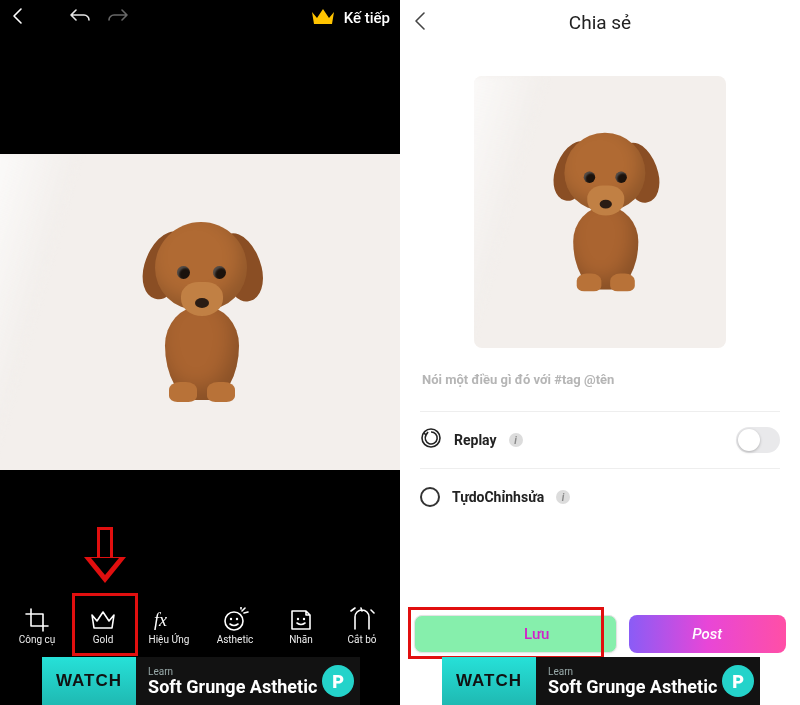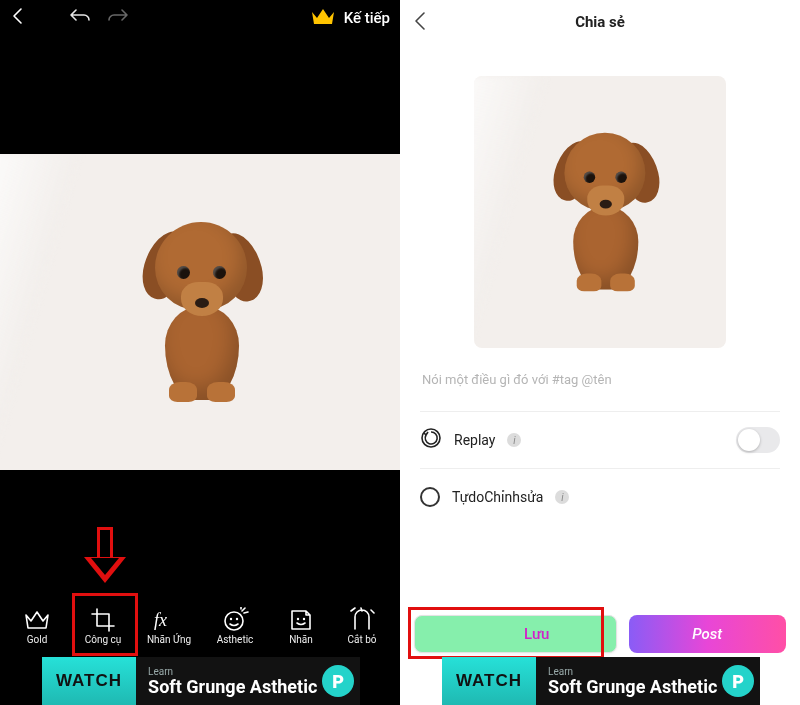--- a/index.html
+++ b/index.html
@@ -48,23 +48,23 @@
     
     .ad { position: absolute; left: 42px; bottom: 0; height: 48px; width: 318px; background: #121212; display: flex; align-items: center; overflow: hidden; }
     .ad .watch { background: linear-gradient(180deg,#26e1d8 0%, #1fb9b2 100%); color: #111; font-weight: 900; font-size: 17px; letter-spacing: 1px; height: 100%; display: flex; align-items: center; padding: 0 14px; font-family: "Segoe UI", Arial, sans-serif; }
     .ad .learn { color: #9aa; font-size: 10px; margin-left: 12px; line-height: 1.1; }
     .ad .learn b { color: #fff; font-size: 18px; display: block; font-weight: 700; }
     .ad .p { position: absolute; right: 6px; top: 8px; width: 32px; height: 32px; border-radius: 50%; background: #24d3ca; color: #fff; display: flex; align-items: center; justify-content: center; font-weight: 900; font-size: 18px; }
 
     
     .r-header { height: 44px; display: flex; align-items: center; justify-content: center; position: relative; }
     .r-back { position: absolute; left: 12px; top: 10px; }
-    .r-title { font-size: 15px; color: #222; font-weight: bold; }
-
-    .r-body { padding: 8px 20px; }
+    .r-title { font-size: 19px; color: #222; }
+
+    .r-body { padding: 8px 20px; font-weight: bold; }
     .thumb { margin: 24px auto 24px; width: 252px; height: 272px; border-radius: 8px; background: #f3efec; position: relative; overflow: hidden; display: flex; align-items: center; justify-content: center; }
     .thumb .puppy { transform: scale(.88); margin-left: 8px; }
     .caption { color: #b5b5b5; font-size: 13px; margin: 0 2px 24px; }
 
     .row { display: flex; align-items: center; height: 44px; gap: 12px; text-align: right; }
     .row .label { font-size: 14px; color: #222; }
     .info-badge { width: 14px; height: 14px; border-radius: 50%; background: #dcdcdc; color: #888; font-size: 10px; display: flex; align-items: center; justify-content: center; font-style: italic; }
     .switch { margin-left: auto; width: 44px; height: 26px; border-radius: 13px; background: #e9e9eb; position: relative; }
     .switch:after { content: ""; position: absolute; left: 2px; top: 2px; width: 22px; height: 22px; border-radius: 50%; background: #fff; box-shadow: 0 1px 3px rgba(0,0,0,.25); }
     .sep { height: 1px; background: #eee; margin: 6px 0; }
@@ -137,41 +137,41 @@
       </div>
 
       <div class="red-arrow" style="left:86px; bottom:120px;">
         <div class="shaft"></div>
           <div class="head"></div>
       </div>
 
       <div class="l-toolbar">
         <div class="tool">
           <div class="ico">
+            <svg width="26" height="26" viewBox="0 0 26 26">
+                <path class="stroke" d="M7 2 V19 H24 M2 7 H19 V24"></path>
+              </svg>
+          </div>
+          <span>Công cụ</span>
+        </div>
+        <div class="tool">
+          <div class="ico">
             <svg width="28" height="22" viewBox="0 0 28 22">
                 <path class="stroke" d="M3 6 L8 12 L14 3 L20 12 L25 6 L23 19 H5 Z"></path>
               </svg>
           </div>
           <span>Gold</span>
         </div>
         <div class="tool">
           <div class="ico">
-            <svg width="26" height="26" viewBox="0 0 26 26">
-                <path class="stroke" d="M7 2 V19 H24 M2 7 H19 V24"></path>
-              </svg>
-          </div>
-          <span>Công cụ</span>
-        </div>
-        <div class="tool">
-          <div class="ico">
             <svg width="30" height="22" viewBox="0 0 30 22">
                 <text x="0" y="17" font-size="18" font-style="italic" fill="#fff" font-family="serif">fx</text>
               </svg>
           </div>
-          <span>Nhãn Ứng</span>
+          <span>Hiệu Ứng</span>
         </div>
         <div class="tool">
           <div class="ico">
             <svg width="28" height="26" viewBox="0 0 28 26">
                 <circle class="stroke" cx="13" cy="14" r="9"></circle>
                 <circle cx="10" cy="12" r="1.2" fill="#fff"></circle>
                 <circle cx="16" cy="12" r="1.2" fill="#fff"></circle>
                 <path class="stroke" d="M9 17 Q13 20 17 17"></path>
                 <path class="stroke" d="M21 4 L24 1 M23 6 L27 5 M20 2 L20 0"></path>
               </svg>

